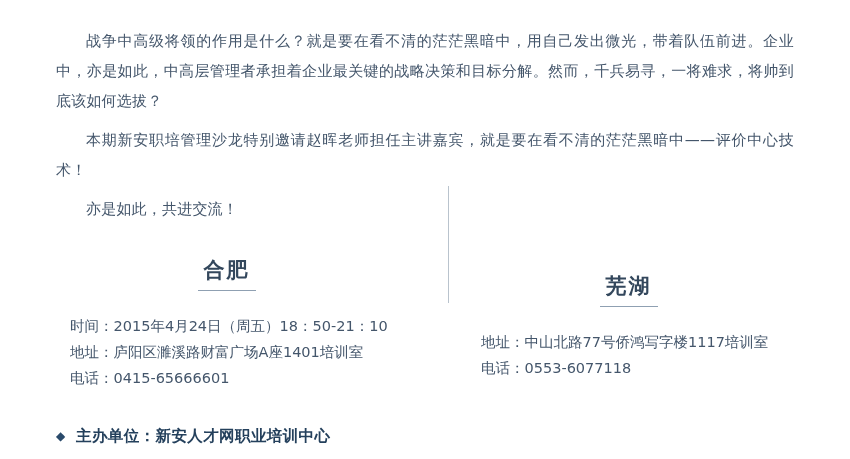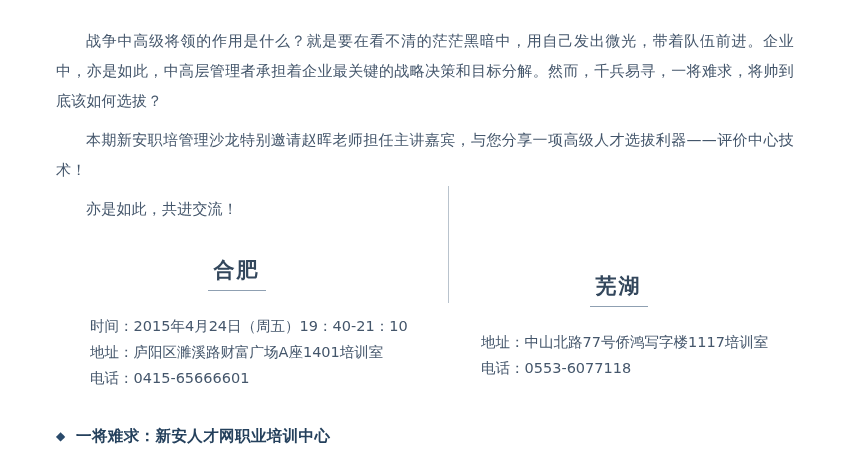--- a/index.html
+++ b/index.html
@@ -36,21 +36,21 @@
   }
   .intro p.indent {
     text-indent: 2em;
   }
 
   
   .cities {
     margin-top: 32px;
     display: flex;
     position: relative;
-    padding: 0 76px;
+    padding: 0 56px;
     box-sizing: border-box;
   }
   .city-col {
     width: 50%;
     box-sizing: border-box;
     position: relative;
   }
   .city-col.left {
     padding-right: 28px;
   }
@@ -122,34 +122,34 @@
     letter-spacing: 0.4px;
   }
 </style>
 </head>
 <body>
 
 <div class="page">
 
   <div class="intro">
     <p class="indent">战争中高级将领的作用是什么？就是要在看不清的茫茫黑暗中，用自己发出微光，带着队伍前进。企业中，亦是如此，中高层管理者承担着企业最关键的战略决策和目标分解。然而，千兵易寻，一将难求，将帅到底该如何选拔？</p>
-    <p class="indent">本期新安职培管理沙龙特别邀请赵晖老师担任主讲嘉宾，与您分享一项高级人才选拔利器——评价中心技术！</p>
+    <p class="indent">本期新安职培管理沙龙特别邀请赵晖老师担任主讲嘉宾，就是要在看不清的茫茫黑暗中——评价中心技术！</p>
     <p class="indent">亦是如此，共进交流！</p>
   </div>
 
   <div class="divider"></div>
 
   <div class="cities">
 
     <div class="city-col left">
       <div class="city-title">
         <span class="underline">合肥</span>
       </div>
       <div class="city-lines">
-        <div class="line">时间：2015年4月24日（周五）19：40-21：10</div>
+        <div class="line">时间：2015年4月24日（周五）18：50-21：10</div>
         <div class="line">地址：庐阳区濉溪路财富广场A座1401培训室</div>
         <div class="line">电话：0415-65666601</div>
       </div>
     </div>
 
     <div class="city-col right">
       <div class="city-title">
         <span class="underline">芜湖</span>
       </div>
       <div class="city-lines">
@@ -157,21 +157,21 @@
         <div class="line">电话：0553-6077118</div>
       </div>
     </div>
 
   </div>
 
   <div class="bullets">
 
     <div class="bullet-row">
       <span class="bullet-mark">◆</span>
-      <span class="bullet-text">一将难求：新安人才网职业培训中心</span>
+      <span class="bullet-text">主办单位：新安人才网职业培训中心</span>
     </div>
 
     <div class="bullet-row">
       <span class="bullet-mark">◆</span>
       <span class="bullet-text">课程费用：HR系列880元/人，心灵系列680元/人</span>
     </div>
 
   </div>
 
 </div>

